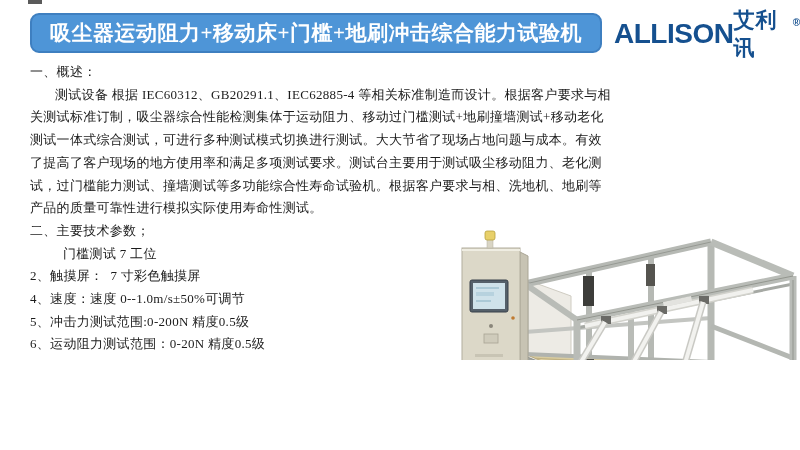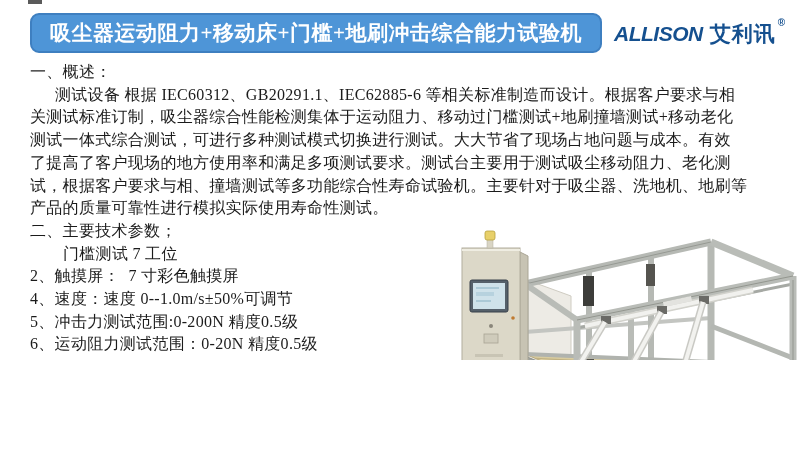--- a/index.html
+++ b/index.html
@@ -28,28 +28,28 @@
     color: var(--banner-text, #ffffff);
     font-size: 21px; font-weight: bold; white-space: nowrap;
     letter-spacing: 0.5px;
   }
   .logo {
     position: absolute; left: 614px; top: 16px; height: 36px;
     display: flex; align-items: center;
     color: var(--logo-blue, #15508f);
     font-family: "Liberation Sans", sans-serif; font-weight: bold;
   }
-  .logo-latin { font-size: 21px; letter-spacing: -0.5px; font-style: italic; }
-  .logo-cjk   { font-size: 21px; margin-left: 7px; letter-spacing: 1px; text-align: center; }
+  .logo-latin { font-size: 28px; letter-spacing: -0.5px; }
+  .logo-cjk   { font-size: 21px; margin-left: 0; letter-spacing: 1px; }
   .logo-reg   { font-size: 10px; align-self: flex-start; margin-top: 1px; margin-left: 2px; }
   .content {
     position: absolute; left: 30px; top: 61px; width: 765px;
   }
   .line {
-    font-size: 16px; line-height: 22.7px;
+    font-size: 13px; line-height: 22.7px;
     white-space: pre; letter-spacing: 0.3px;
   }
   .ind1 { padding-left: 25px; }
   .ind2 { padding-left: 33px; }
   .machine { position: absolute; left: 435px; top: 226px; }
 </style>
 </head>
 <body>
 
 <div class="page">
@@ -61,25 +61,25 @@
   </div>
 
   <div class="logo">
     <span class="logo-latin">ALLISON</span>
     <span class="logo-cjk">艾利讯</span>
     <span class="logo-reg">®</span>
   </div>
 
   <div class="content">
     <div class="line">一、概述：</div>
-    <div class="line ind1">测试设备 根据 IEC60312、GB20291.1、IEC62885-6 等相关标准制造而设计。根据客户要求与相</div>
+    <div class="line ind1">测试设备 根据 IEC60312、GB20291.1、IEC62885-4 等相关标准制造而设计。根据客户要求与相</div>
     <div class="line">关测试标准订制，吸尘器综合性能检测集体于运动阻力、移动过门槛测试+地刷撞墙测试+移动老化</div>
     <div class="line">测试一体式综合测试，可进行多种测试模式切换进行测试。大大节省了现场占地问题与成本。有效</div>
     <div class="line">了提高了客户现场的地方使用率和满足多项测试要求。测试台主要用于测试吸尘移动阻力、老化测</div>
-    <div class="line">试，根据客户要求与相、撞墙测试等多功能综合性寿命试验机。主要针对于吸尘器、洗地机、地刷等</div>
+    <div class="line">试，过门槛能力测试、撞墙测试等多功能综合性寿命试验机。根据客户要求与相、洗地机、地刷等</div>
     <div class="line">产品的质量可靠性进行模拟实际使用寿命性测试。</div>
     <div class="line">二、主要技术参数；</div>
     <div class="line ind2">门槛测试 7 工位</div>
     <div class="line">2、触摸屏：  7 寸彩色触摸屏</div>
     <div class="line">4、速度：速度 0--1.0m/s±50%可调节</div>
     <div class="line">5、冲击力测试范围:0-200N 精度0.5级</div>
     <div class="line">6、运动阻力测试范围：0-20N 精度0.5级</div>
   </div>
 
   <svg class="machine" width="365" height="224" viewBox="0 0 365 224" xmlns="http://www.w3.org/2000/svg">

